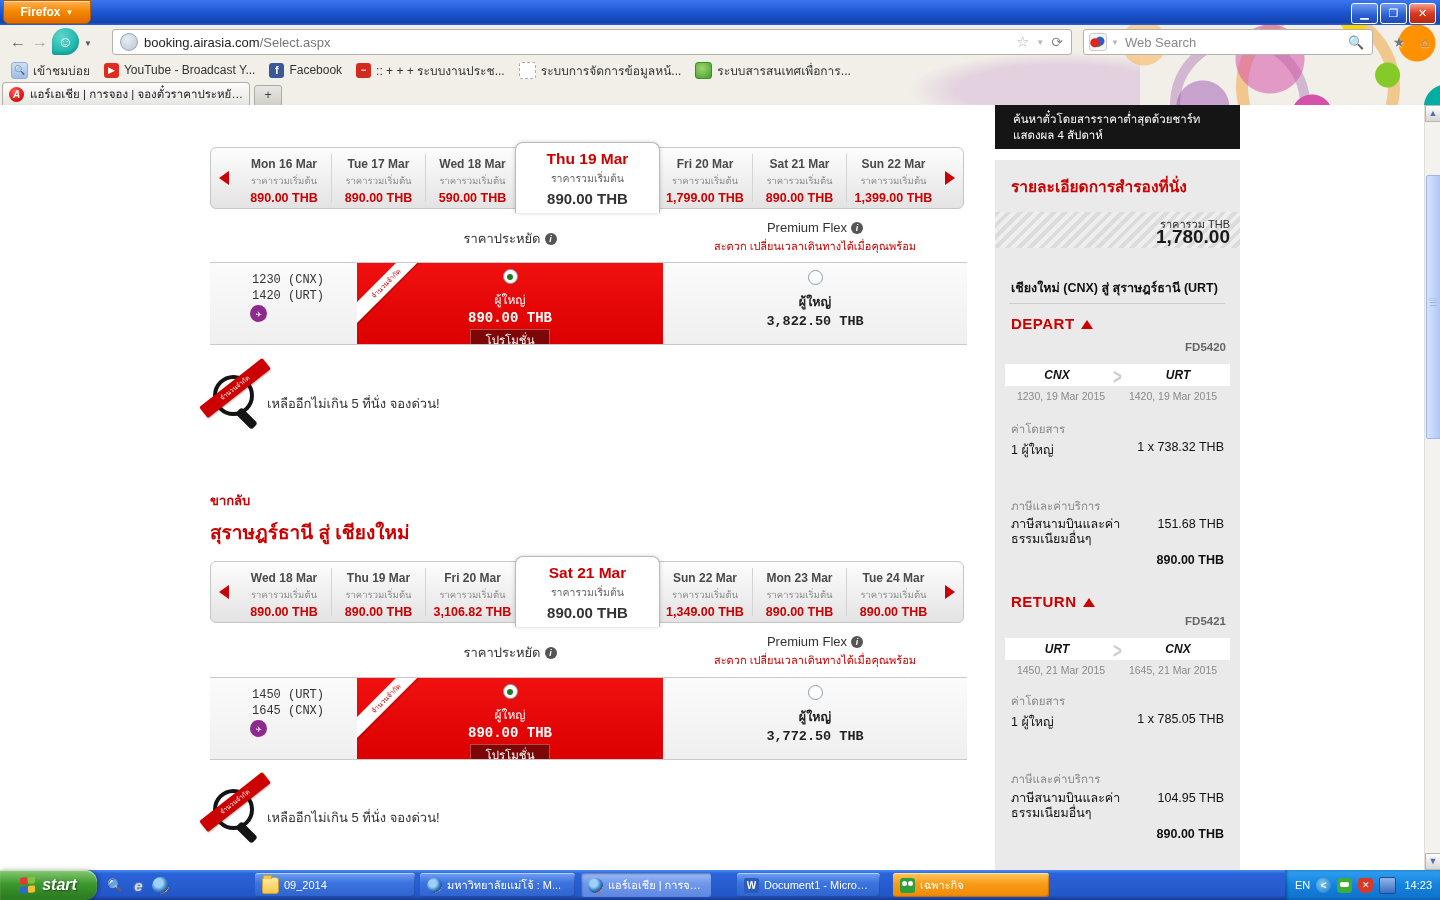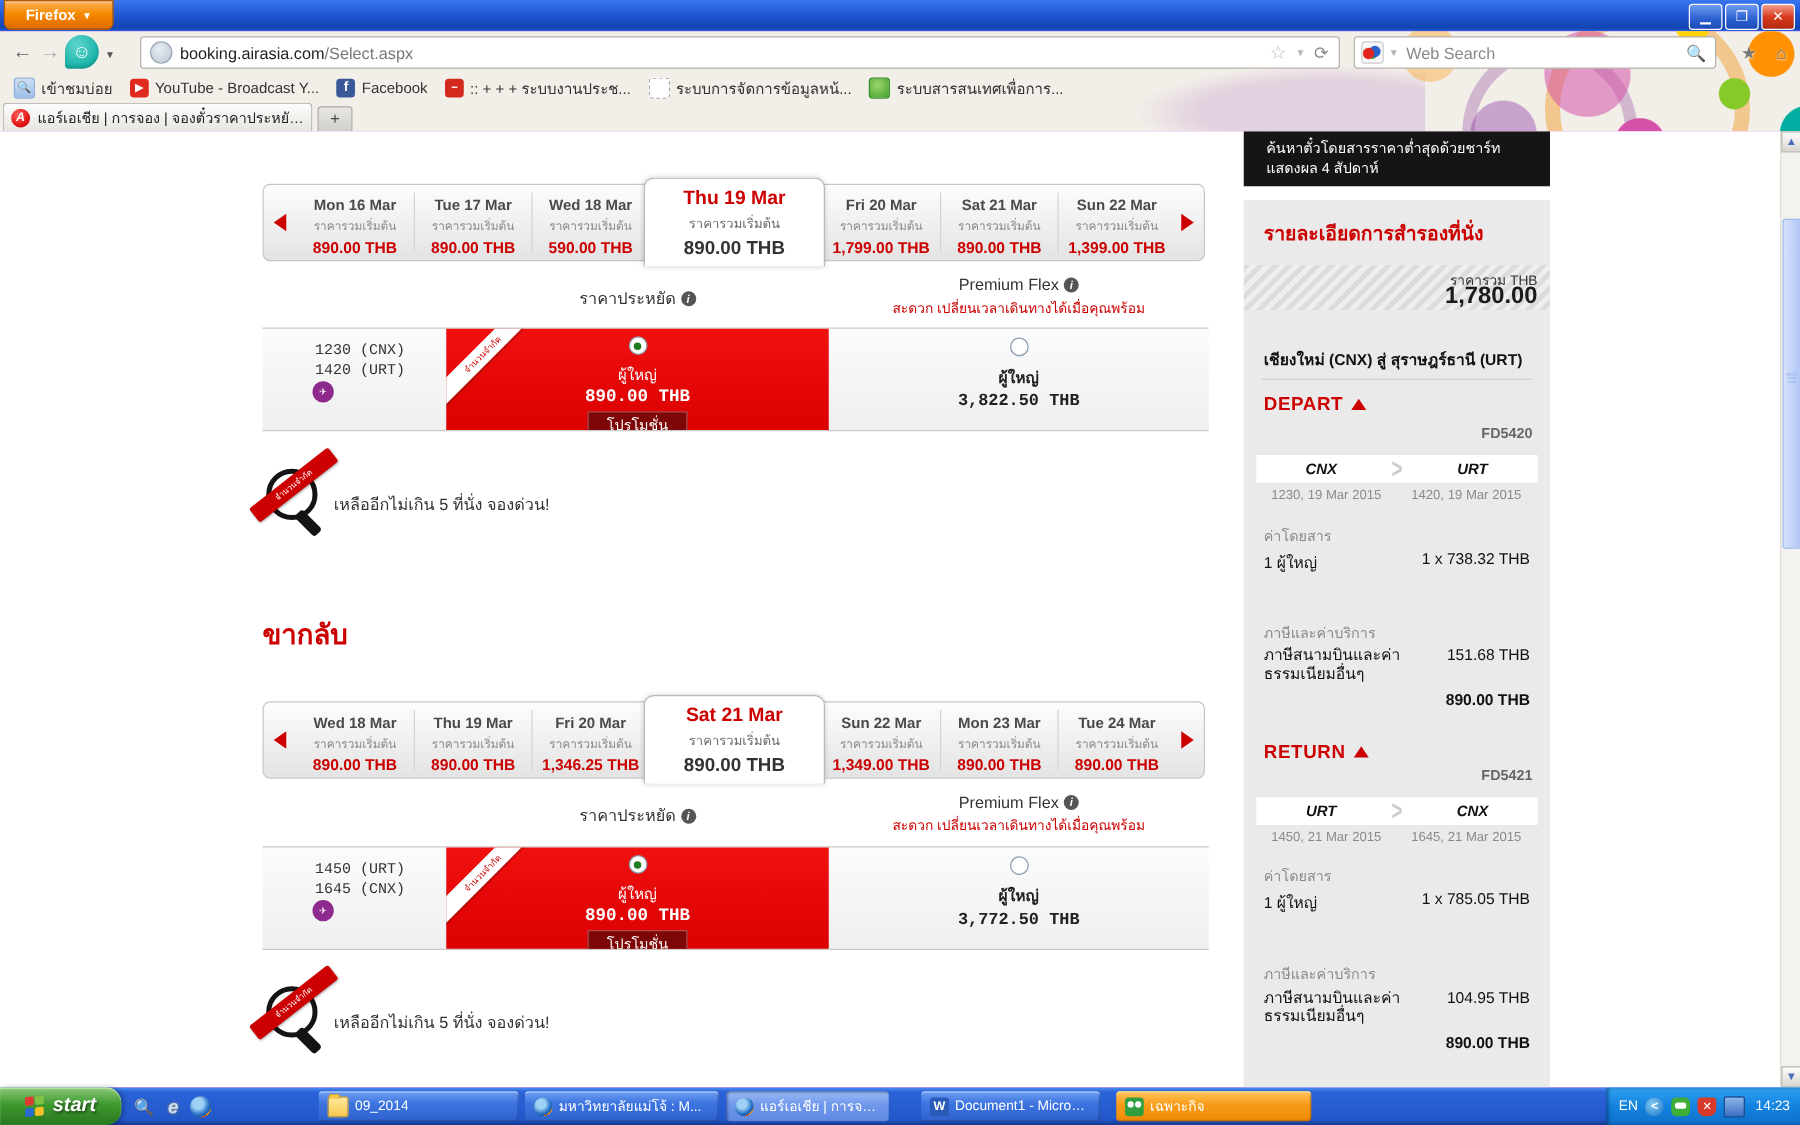--- a/index.html
+++ b/index.html
@@ -80,21 +80,21 @@
   .favicon{width:15px;height:15px;border-radius:50%;background:radial-gradient(circle at 38% 32%,#ff5f5f,#e01010 65%,#b80000);
     color:#fff;font-weight:bold;font-style:italic;font-size:10px;display:flex;align-items:center;justify-content:center;flex:none;}
   .newtab{left:254px;top:3px;width:26px;height:20px;background:linear-gradient(#e9e7e2,#cfcdc7);border:1px solid #aaa;border-radius:3px;
     text-align:center;line-height:18px;font-size:13px;color:#444;}
 
   
   .viewport{left:0;top:105px;width:1440px;height:765px;background:#fff;overflow:hidden;}
 
   .h-red{color:#cc0000;font-weight:bold;}
   .sectitle{font-size:19px;}
-  .leadtitle{font-size:22px;}
+  .leadtitle{font-size:13px;}
 
   .datebar{width:752px;height:60px;background:linear-gradient(#fdfdfd,#e3e3e3);border:1px solid #c6c6c6;border-radius:6px;}
   .dtri{top:23px;width:0;height:0;border-top:7px solid transparent;border-bottom:7px solid transparent;}
   .dtri.l{left:8px;border-right:10px solid #cc0000;}
   .dtri.r{right:8px;border-left:10px solid #cc0000;}
   .datecell{top:6px;width:94px;height:48px;text-align:center;border-left:1px solid #d4d4d4;box-sizing:border-box;}
   .datecell.first{border-left:none;}
   .datecell .day{font-size:12px;font-weight:bold;color:#4a4a4a;padding-top:3px;}
   .datecell .note{font-size:9.5px;color:#8a8a8a;padding-top:2px;}
   .datecell .price{font-size:12.5px;font-weight:bold;color:#cc0000;padding-top:3px;}
@@ -366,38 +366,39 @@
     </div>
 
     <div class="abs magwrap" style="left:208px;top:262px">
       <div class="lens"></div>
       <div class="handle"></div>
       <div class="magband">จำนวนจำกัด</div>
     </div>
     <div class="abs seattext" style="left:267px;top:288px">เหลืออีกไม่เกิน 5 ที่นั่ง จองด่วน!</div>
 
     <div class="abs h-red leadtitle" style="left:210px;top:385px">ขากลับ</div>
+    <div class="abs h-red sectitle" style="left:210px;top:412px">สุราษฎร์ธานี  สู่  เชียงใหม่</div>
 
     <div class="abs datebar" style="left:210px;top:456px">
       <div class="abs dtri l"></div>
       <div class="abs dtri r"></div>
       <div class="abs datecell first" style="left:26px">
         <div class="day">Wed 18 Mar</div>
         <div class="note">ราคารวมเริ่มต้น</div>
         <div class="price">890.00 THB</div>
       </div>
       <div class="abs datecell" style="left:120px">
         <div class="day">Thu 19 Mar</div>
         <div class="note">ราคารวมเริ่มต้น</div>
         <div class="price">890.00 THB</div>
       </div>
       <div class="abs datecell" style="left:214px">
         <div class="day">Fri 20 Mar</div>
         <div class="note">ราคารวมเริ่มต้น</div>
-        <div class="price">1,346.25 THB</div>
+        <div class="price">3,106.82 THB</div>
       </div>
       <div class="abs selcard" style="left:304px">
         <div class="day">Sat 21 Mar</div>
         <div class="note">ราคารวมเริ่มต้น</div>
         <div class="price">890.00 THB</div>
       </div>
       <div class="abs datecell" style="left:447px;border-left:none">
         <div class="day">Sun 22 Mar</div>
         <div class="note">ราคารวมเริ่มต้น</div>
         <div class="price">1,349.00 THB</div>

